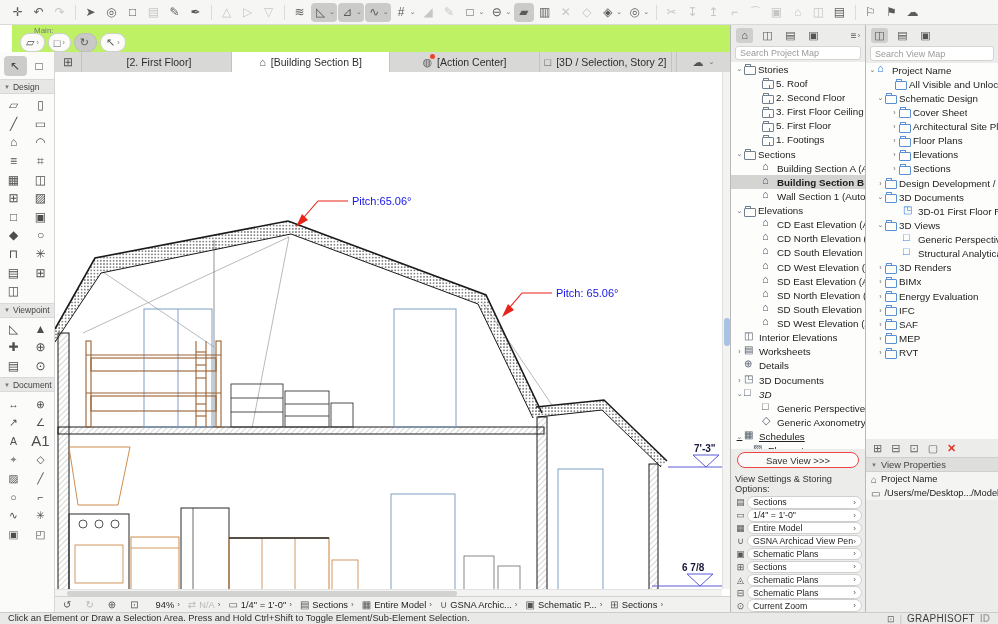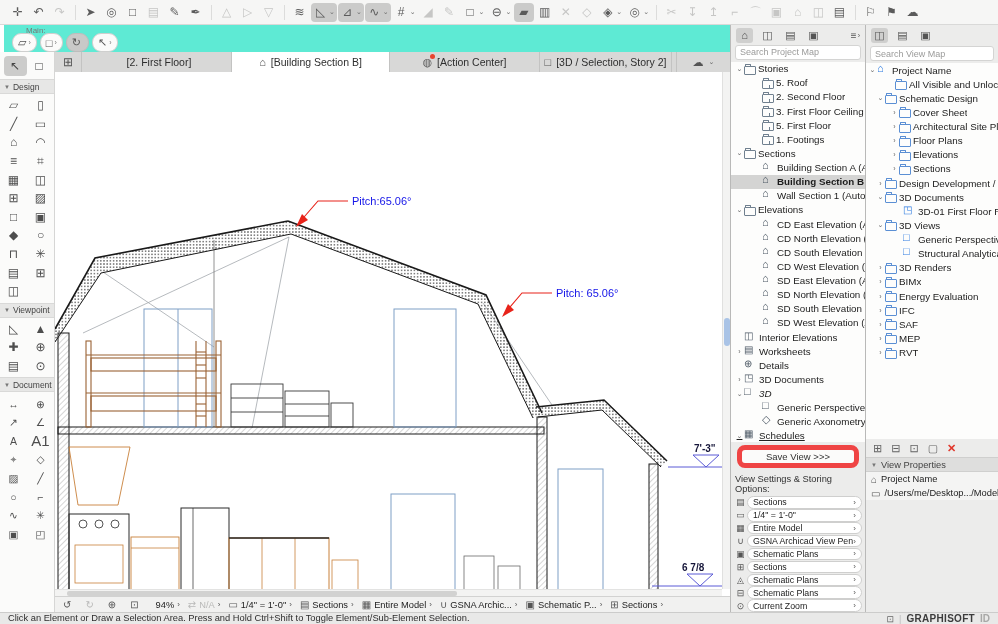--- a/index.html
+++ b/index.html
@@ -8,21 +8,21 @@
   
   #topbar{position:absolute;left:0;top:0;width:998px;height:25px;background:#f6f6f5;border-bottom:1px solid #d9d9d8;
           display:flex;align-items:center;padding-left:8px;box-sizing:border-box;gap:1px;}
   .tb-icon{display:flex;align-items:center;height:19px;border-radius:4px;padding:0 2px;}
   .tb-icon .g{width:15px;text-align:center;font-size:12px;color:#5b5b5b;line-height:19px;}
   .tb-icon.sel{background:#cbcbca;}
   .tb-icon.dis .g{color:#c6c6c5;}
   .tb-icon .tb-chev{font-size:7px;color:#6d6d6d;margin-left:1px;}
   .tb-icon.sep{width:1px;padding:0;height:15px;background:#dcdcdb;margin:0 4px;border-radius:0;}
   
-  #mainrow{position:absolute;left:4px;top:25px;width:730px;height:27px;background:#5eead4;}
+  #mainrow{position:absolute;left:12px;top:25px;width:730px;height:27px;background:#bef264;}
   #mainrow .mlabel{position:absolute;left:22px;top:1px;font-size:8px;color:#777;}
   #minibar{position:absolute;left:8px;top:8px;display:flex;align-items:center;gap:3px;}
   .mb{display:flex;align-items:center;height:17px;border:1px solid #cfcfce;border-radius:9px;background:#fbfbfa;padding:0 5px;}
   .mb .g{font-size:11px;color:#555;}
   .mb .mchev{font-size:7px;color:#777;margin-left:2px;}
   .mb.sel{background:#c9c9c8;border-color:#bdbdbc;}
   
   #tabbar{position:absolute;left:55px;top:52px;width:675px;height:20px;background:#d8d8d7;display:flex;align-items:stretch;}
   .tab{display:flex;align-items:center;justify-content:center;gap:5px;font-size:10.5px;color:#2e2e2e;
        border-right:1px solid #c3c3c2;box-sizing:border-box;}
@@ -79,21 +79,21 @@
   .i-3d::before,.i-cube::before{content:"□";font-size:11px;color:#4e5a66;position:absolute;top:-3px;}
   .i-axo::before{content:"◇";font-size:11px;color:#4e5a66;position:absolute;top:-3px;}
   .i-sched::before{content:"▦";font-size:10px;color:#4e5a66;position:absolute;top:-2px;}
   .i-elem::before{content:"▨";font-size:10px;color:#4e5a66;position:absolute;top:-2px;}
   .i-bfold{border:1px solid #5b8fd4;border-radius:1px;width:10px;height:7px;margin-top:3px;}
   .i-bfold::before{content:"";position:absolute;left:0;top:-3px;width:4px;height:2px;border:1px solid #5b8fd4;border-bottom:none;border-radius:1px 1px 0 0;}
   .i-bhouse::before{content:"⌂";font-size:11px;color:#2f7ce0;font-weight:bold;position:absolute;top:-3px;}
   .i-b3dd::before{content:"◳";font-size:10px;color:#2f7ce0;position:absolute;top:-2px;}
   .i-bcube::before{content:"□";font-size:11px;color:#2f7ce0;position:absolute;top:-3px;}
   
-  #saveview{margin:3px 6px;height:14px;background:#fbfbfa;border:5px solid #ef4444;border-radius:8px;
+  #saveview{margin:3px 6px;height:14px;background:#fbfbfa;border:1px solid #ef4444;border-radius:8px;
             display:flex;align-items:center;justify-content:center;font-size:9.5px;color:#333;}
   #vs-title{font-size:9.3px;color:#333;padding:3px 4px 2px 4px;}
   .srow{display:flex;align-items:center;height:12.9px;padding:0 3px;}
   .sicon{width:13px;flex:none;text-align:center;font-size:9px;color:#555;}
   .spill{flex:1;display:flex;align-items:center;background:#fff;border:1px solid #cfcfce;border-radius:7px;
          height:10.5px;padding:0 5px;overflow:hidden;}
   .slabel{flex:1;font-size:8.8px;color:#222;white-space:nowrap;overflow:hidden;}
   .schev{font-size:8px;color:#555;}
   
   .vact{display:flex;align-items:center;gap:9px;padding:2px 7px;height:14px;}
@@ -113,21 +113,21 @@
   .qitem .ql{font-size:9.3px;color:#222;white-space:nowrap;}
   .qitem .qc{font-size:8px;color:#555;}
   .qitem.dis .qg,.qitem.dis .ql{color:#b9b9b8;}
   
   #statusbar{position:absolute;left:0;top:612px;width:998px;height:12px;background:#e9e9e8;border-top:1px solid #cccccb;
              display:flex;justify-content:space-between;box-sizing:border-box;padding:0 8px;}
   #statusbar .hint{font-size:9.3px;color:#2d2d2d;white-space:nowrap;}
   #brand{display:flex;align-items:center;gap:5px;}
   #brand .wicon{font-size:9px;color:#666;}
   #brand .bar{color:#bbb;font-size:9px;}
-  #brand .b1{font-size:10px;font-weight:bold;color:#3c3c3c;letter-spacing:.3px;}
+  #brand .b1{font-size:10px;font-weight:normal;color:#3c3c3c;letter-spacing:.3px;}
   #brand .b2{font-size:10px;font-weight:bold;color:#a8a8a7;}
 </style>
 </head>
 <body>
 
 <div id="app">
 
   <div id="topbar">
 
       <span class="tb-icon">

